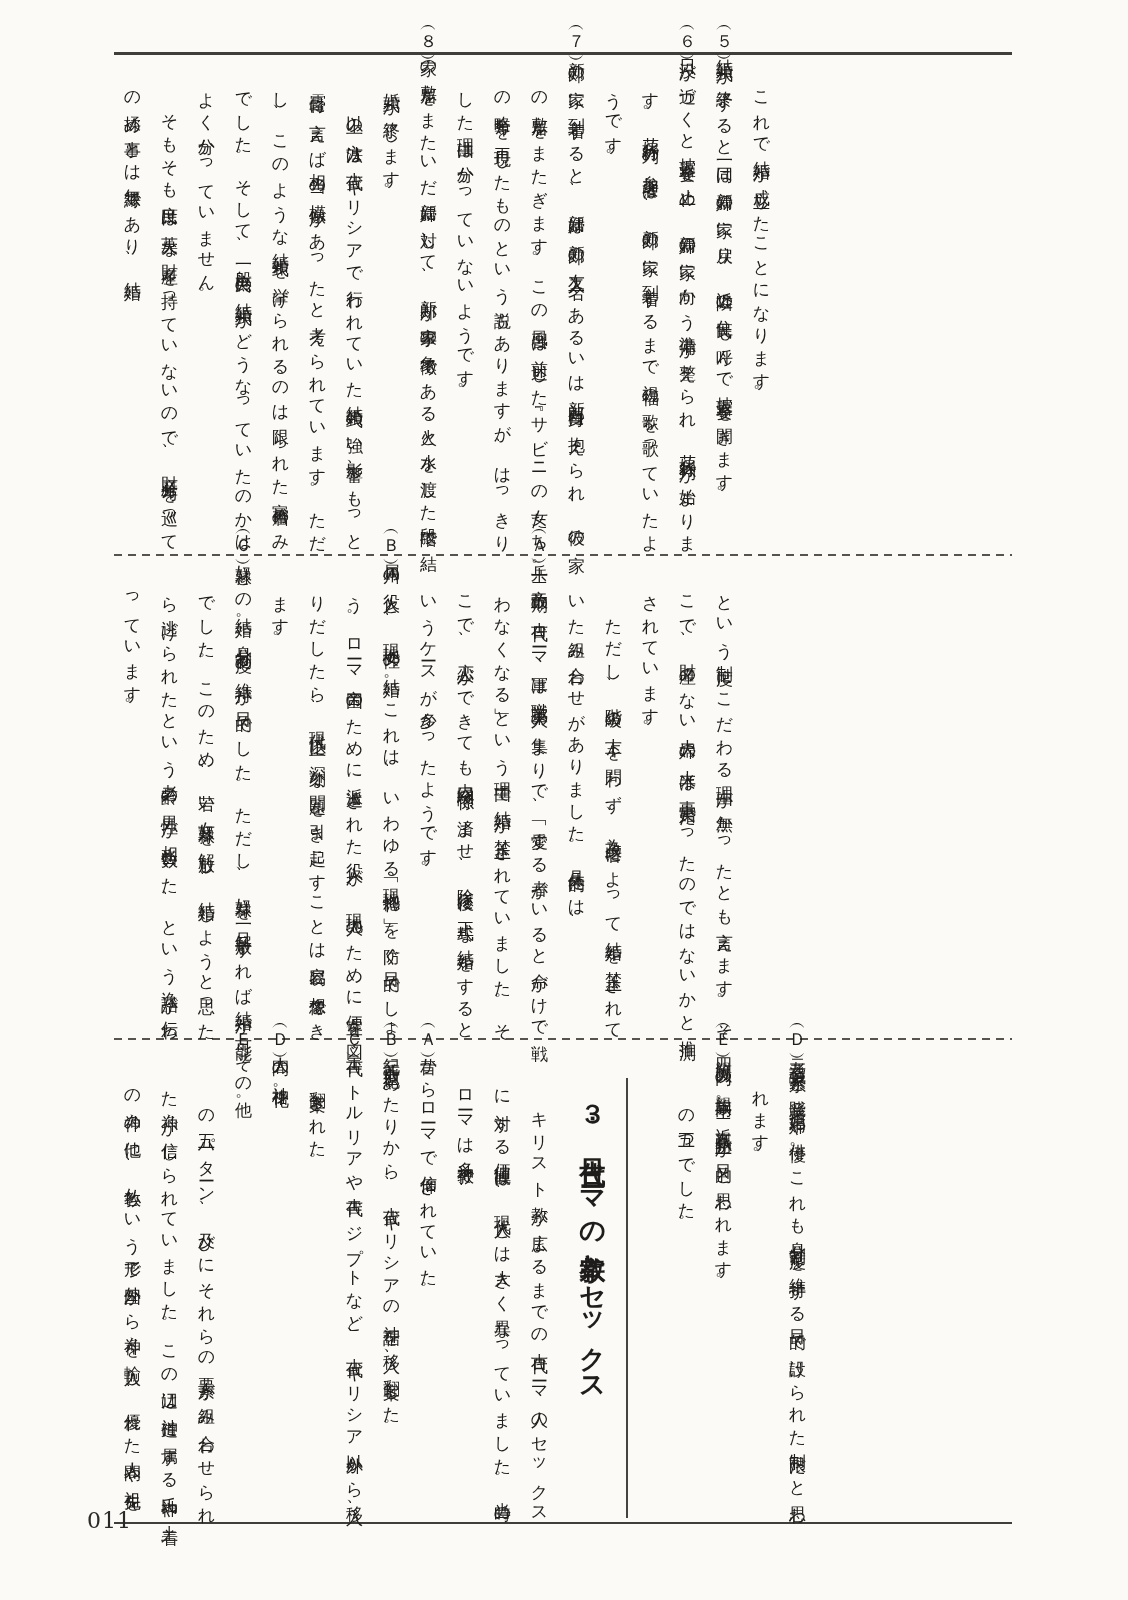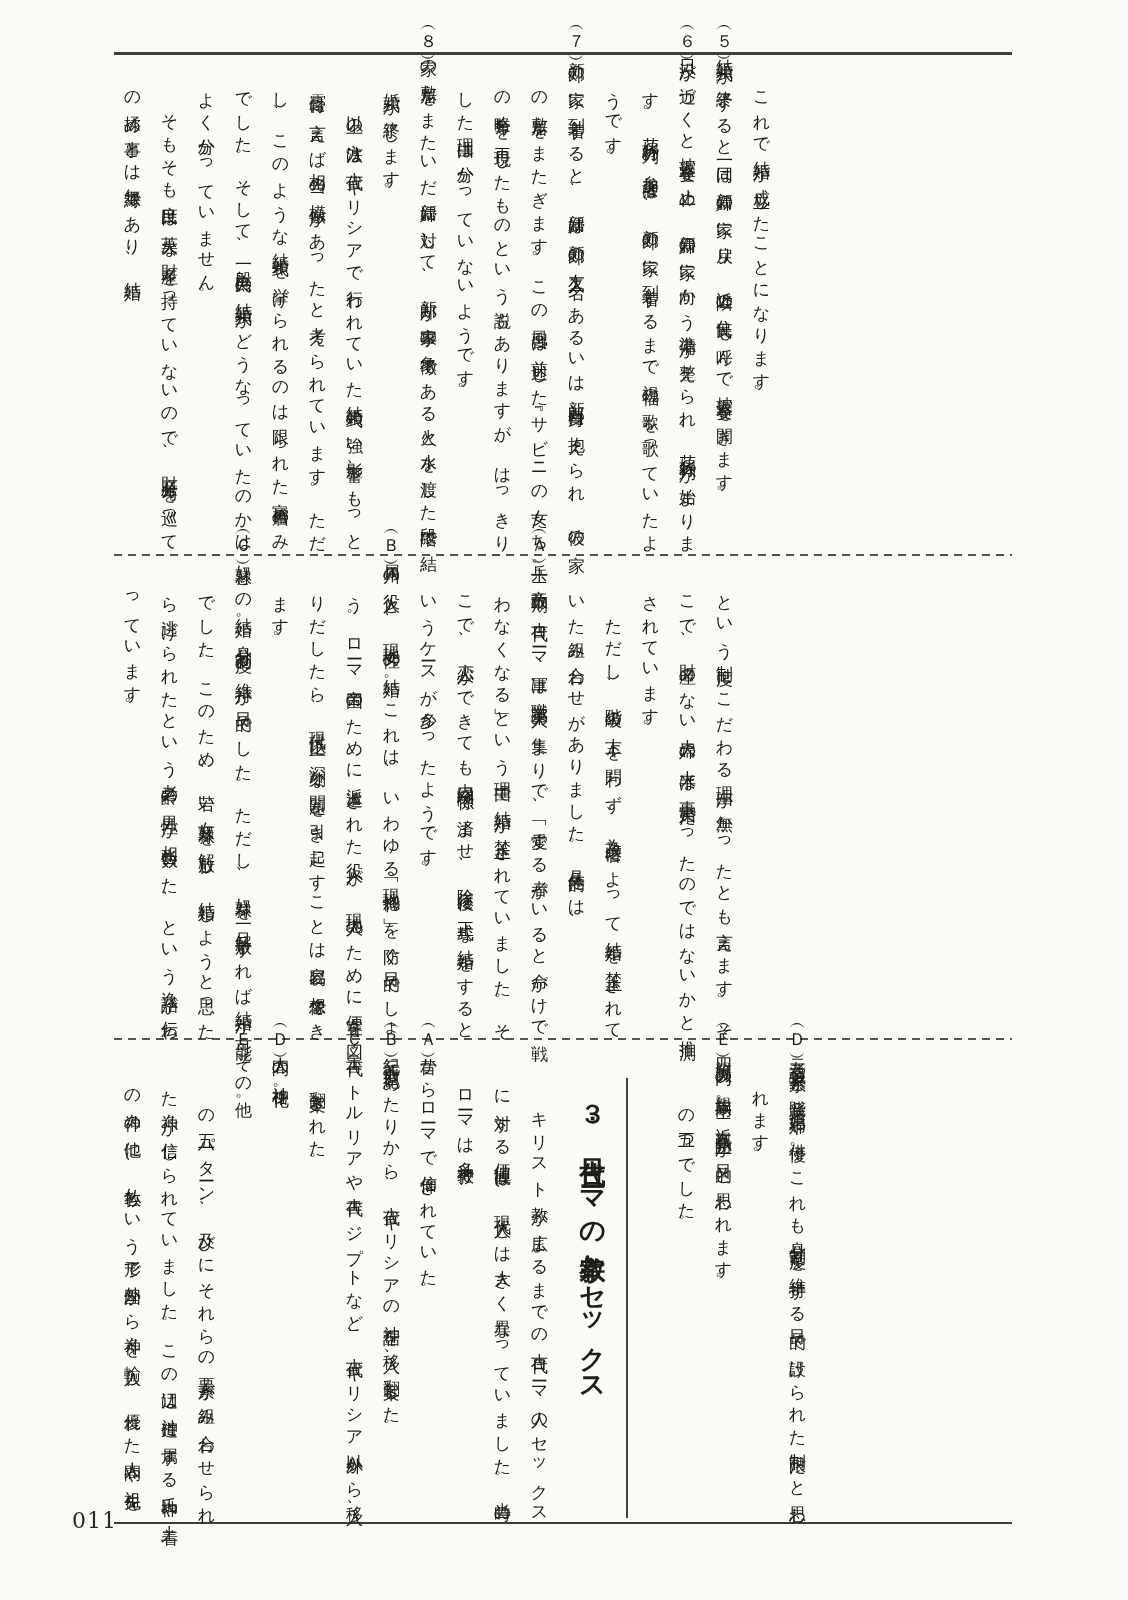--- a/index.html
+++ b/index.html
@@ -47,21 +47,21 @@
   .heading{
     margin:0;
     font-size:26px;
     font-weight:700;
     line-height:42px;
     letter-spacing:1px;
     padding-top:8px;
   }
   .page-num{
     position:absolute;
-    left:72px;
+    left:87px;
     top:1508px;
     font-size:22px;
     letter-spacing:1px;
     color:#2a2927;
   }
 </style>
 </head>
 <body>
 
 <div class="content">

